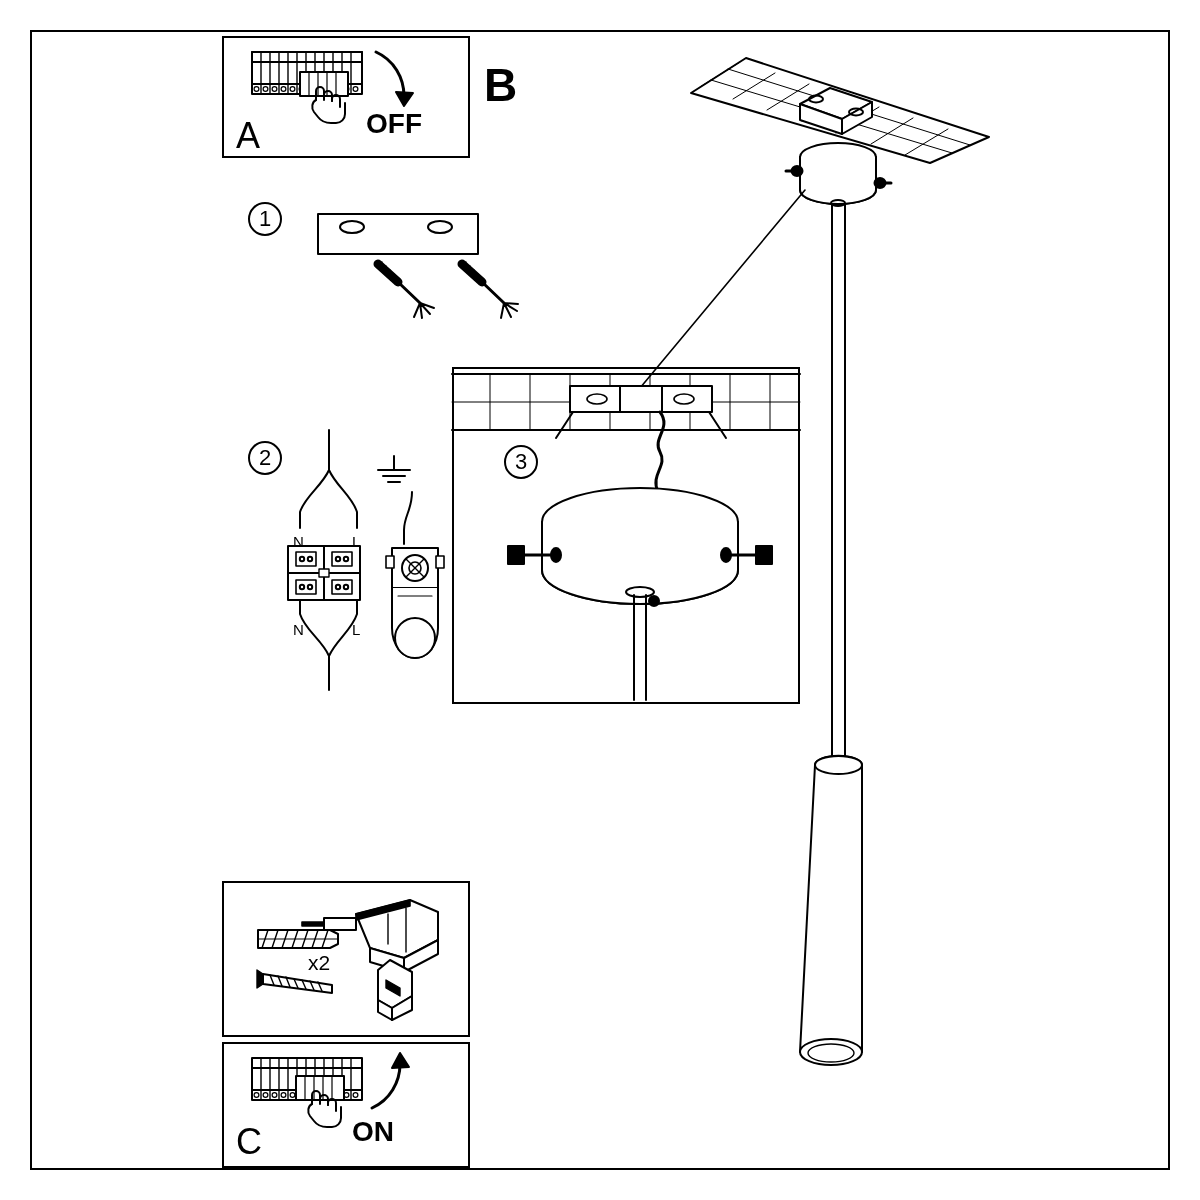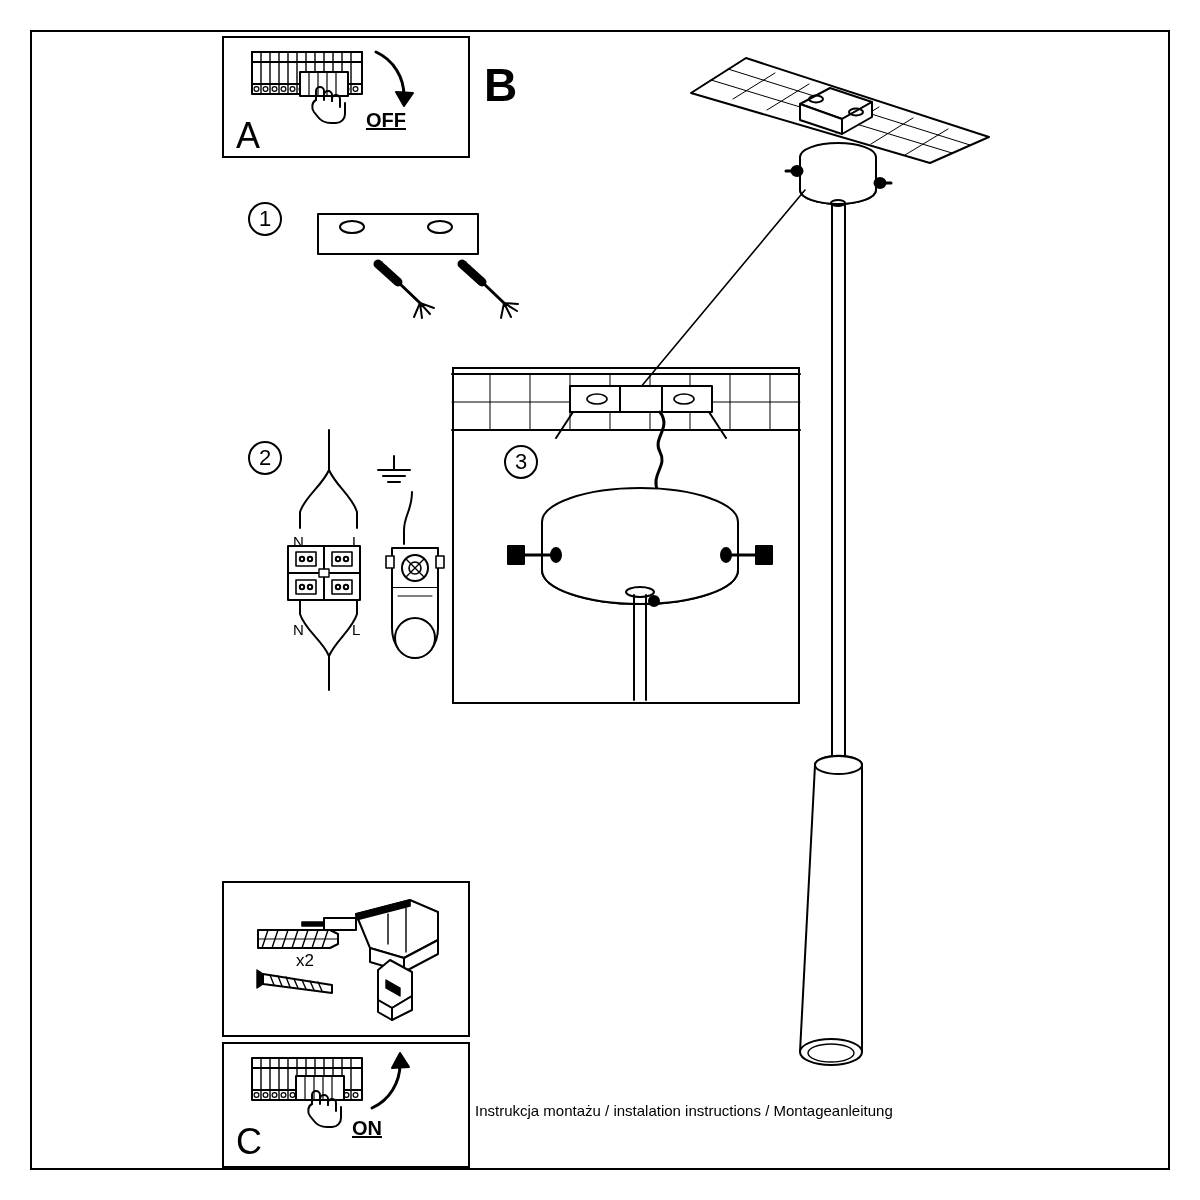--- a/index.html
+++ b/index.html
@@ -31,24 +31,23 @@
     line-height: 1;
   }
   .label-big {
     position: absolute;
     font-size: 46px;
     font-weight: 700;
     line-height: 1;
   }
   .label-bold {
     position: absolute;
-    font-size: 20px;
+    font-size: 28px;
     font-weight: 700;
     line-height: 1;
-    text-decoration: underline;
   }
   .circle-num {
     position: absolute;
     width: 34px;
     height: 34px;
     border: 2px solid #000;
     border-radius: 50%;
     box-sizing: border-box;
     text-align: center;
     font-size: 22px;
@@ -68,22 +67,23 @@
   .svg-layer {
     position: absolute;
     left: 0;
     top: 0;
     width: 1200px;
     height: 1200px;
     pointer-events: none;
   }
   .qty {
     position: absolute;
-    font-size: 17px;
+    font-size: 21px;
     line-height: 1;
+    margin-left: 12px;
   }
 </style>
 </head>
 <body>
 
 <div id="sheet">
 
   <div class="frame" style="left:30px; top:30px; width:1140px; height:1140px;"></div>
 
   <div class="frame" style="left:222px; top:36px; width:248px; height:122px;"></div>
@@ -106,21 +106,20 @@
   <div class="circle-num" style="left:248px; top:441px;">2</div>
   <div class="circle-num" style="left:504px; top:445px;">3</div>
 
   <div class="smalltext" style="left:293px; top:534px;">N</div>
   <div class="smalltext" style="left:352px; top:534px;">L</div>
   <div class="smalltext" style="left:293px; top:622px;">N</div>
   <div class="smalltext" style="left:352px; top:622px;">L</div>
 
   <div class="qty" style="left:296px; top:952px;">x2</div>
 
-  <div class="footer-text" style="left:475px; top:1100px;">Instrukcja montażu / instalation instructions / Montageanleitung</div>
 
   <svg class="svg-layer" viewBox="0 0 1200 1200" xmlns="http://www.w3.org/2000/svg">
     <g fill="none" stroke="#000" stroke-width="2" stroke-linecap="round" stroke-linejoin="round">
 
       <g>
         <rect x="252" y="52" width="110" height="42" fill="#fff" stroke="#000" stroke-width="2"></rect>
         <rect x="252" y="52" width="110" height="10" fill="#fff"></rect>
         <line x1="252" y1="62" x2="362" y2="62"></line>
         <line x1="252" y1="84" x2="362" y2="84"></line>
         <g stroke-width="1.4">

